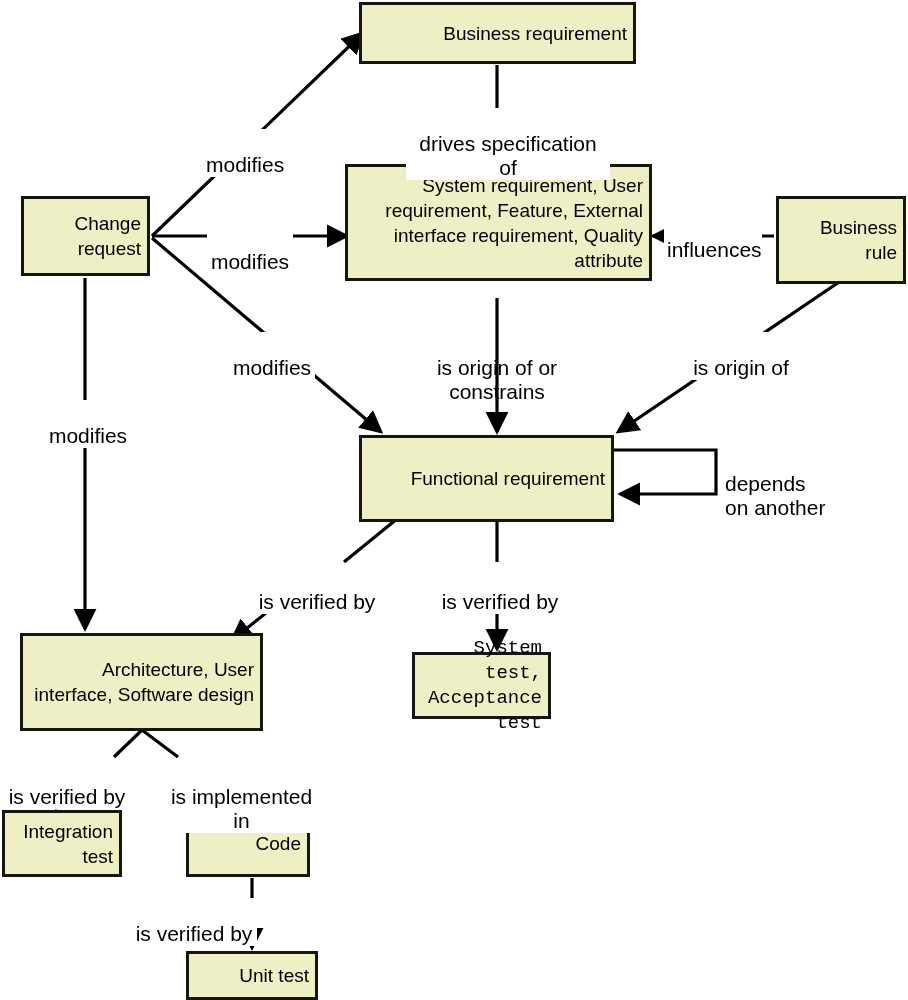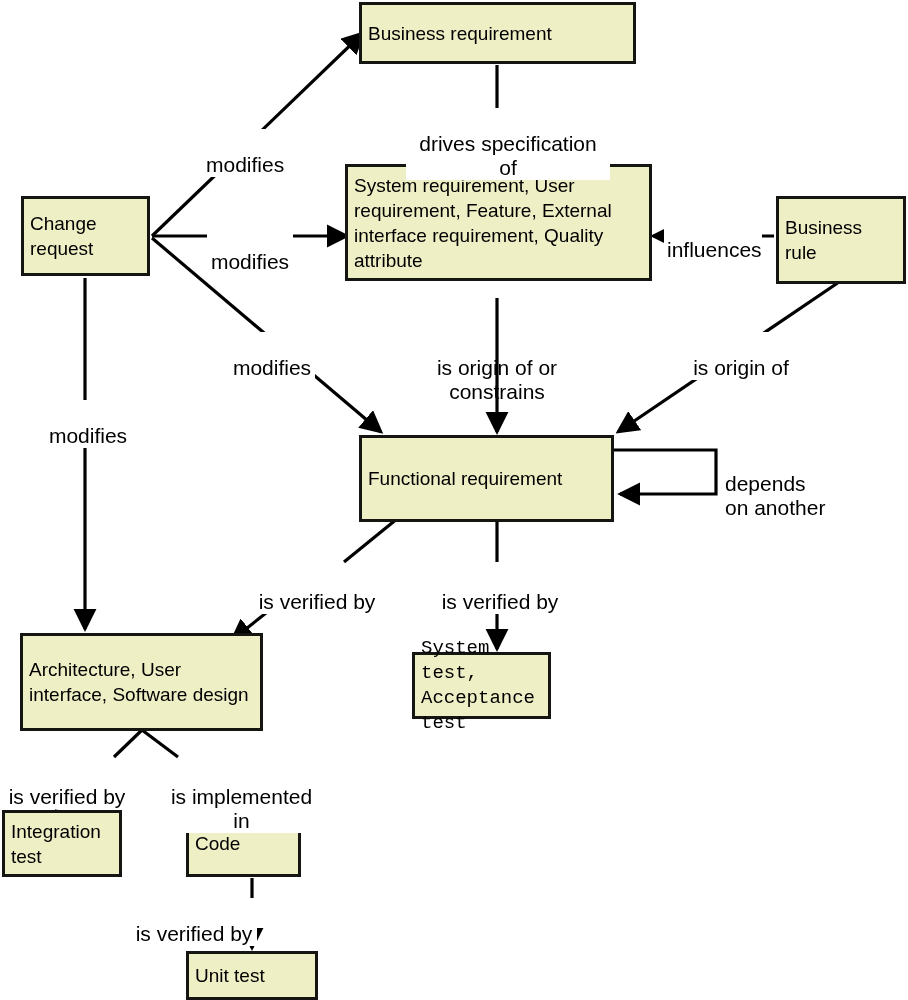--- a/index.html
+++ b/index.html
@@ -27,21 +27,21 @@
     height: 1000px;
   }
   .node {
     position: absolute;
     box-sizing: border-box;
     background: #efefc6;
     border: 3px solid #151512;
     display: flex;
     align-items: center;
     justify-content: center;
-    text-align: left;
+    text-align: right;
     font-size: 19px;
     line-height: 25px;
     color: #000000;
     padding: 2px 6px;
     z-index: 2;
   }
   .node span {
     display: block;
     width: 100%;
     white-space: pre-line;
@@ -136,21 +136,21 @@
 
   <div class="node" style="left:20px; top:633px; width:243px; height:98px;">
     <span>Architecture, User interface, Software design</span>
   </div>
 
   <div class="node" style="left:2px; top:810px; width:120px; height:67px;">
     <span>Integration
 test</span>
   </div>
 
-  <div class="node" style="left:186px; top:810px; width:115px; height:67px;">
+  <div class="node" style="left:186px; top:810px; width:124px; height:67px;">
     <span>Code</span>
   </div>
 
   <div class="node" style="left:186px; top:951px; width:132px; height:49px;">
     <span>Unit test</span>
   </div>
 
   <div class="edge-label" style="left:203px; top:129px; width:82px;">
     <span>modifies</span>
   </div>

